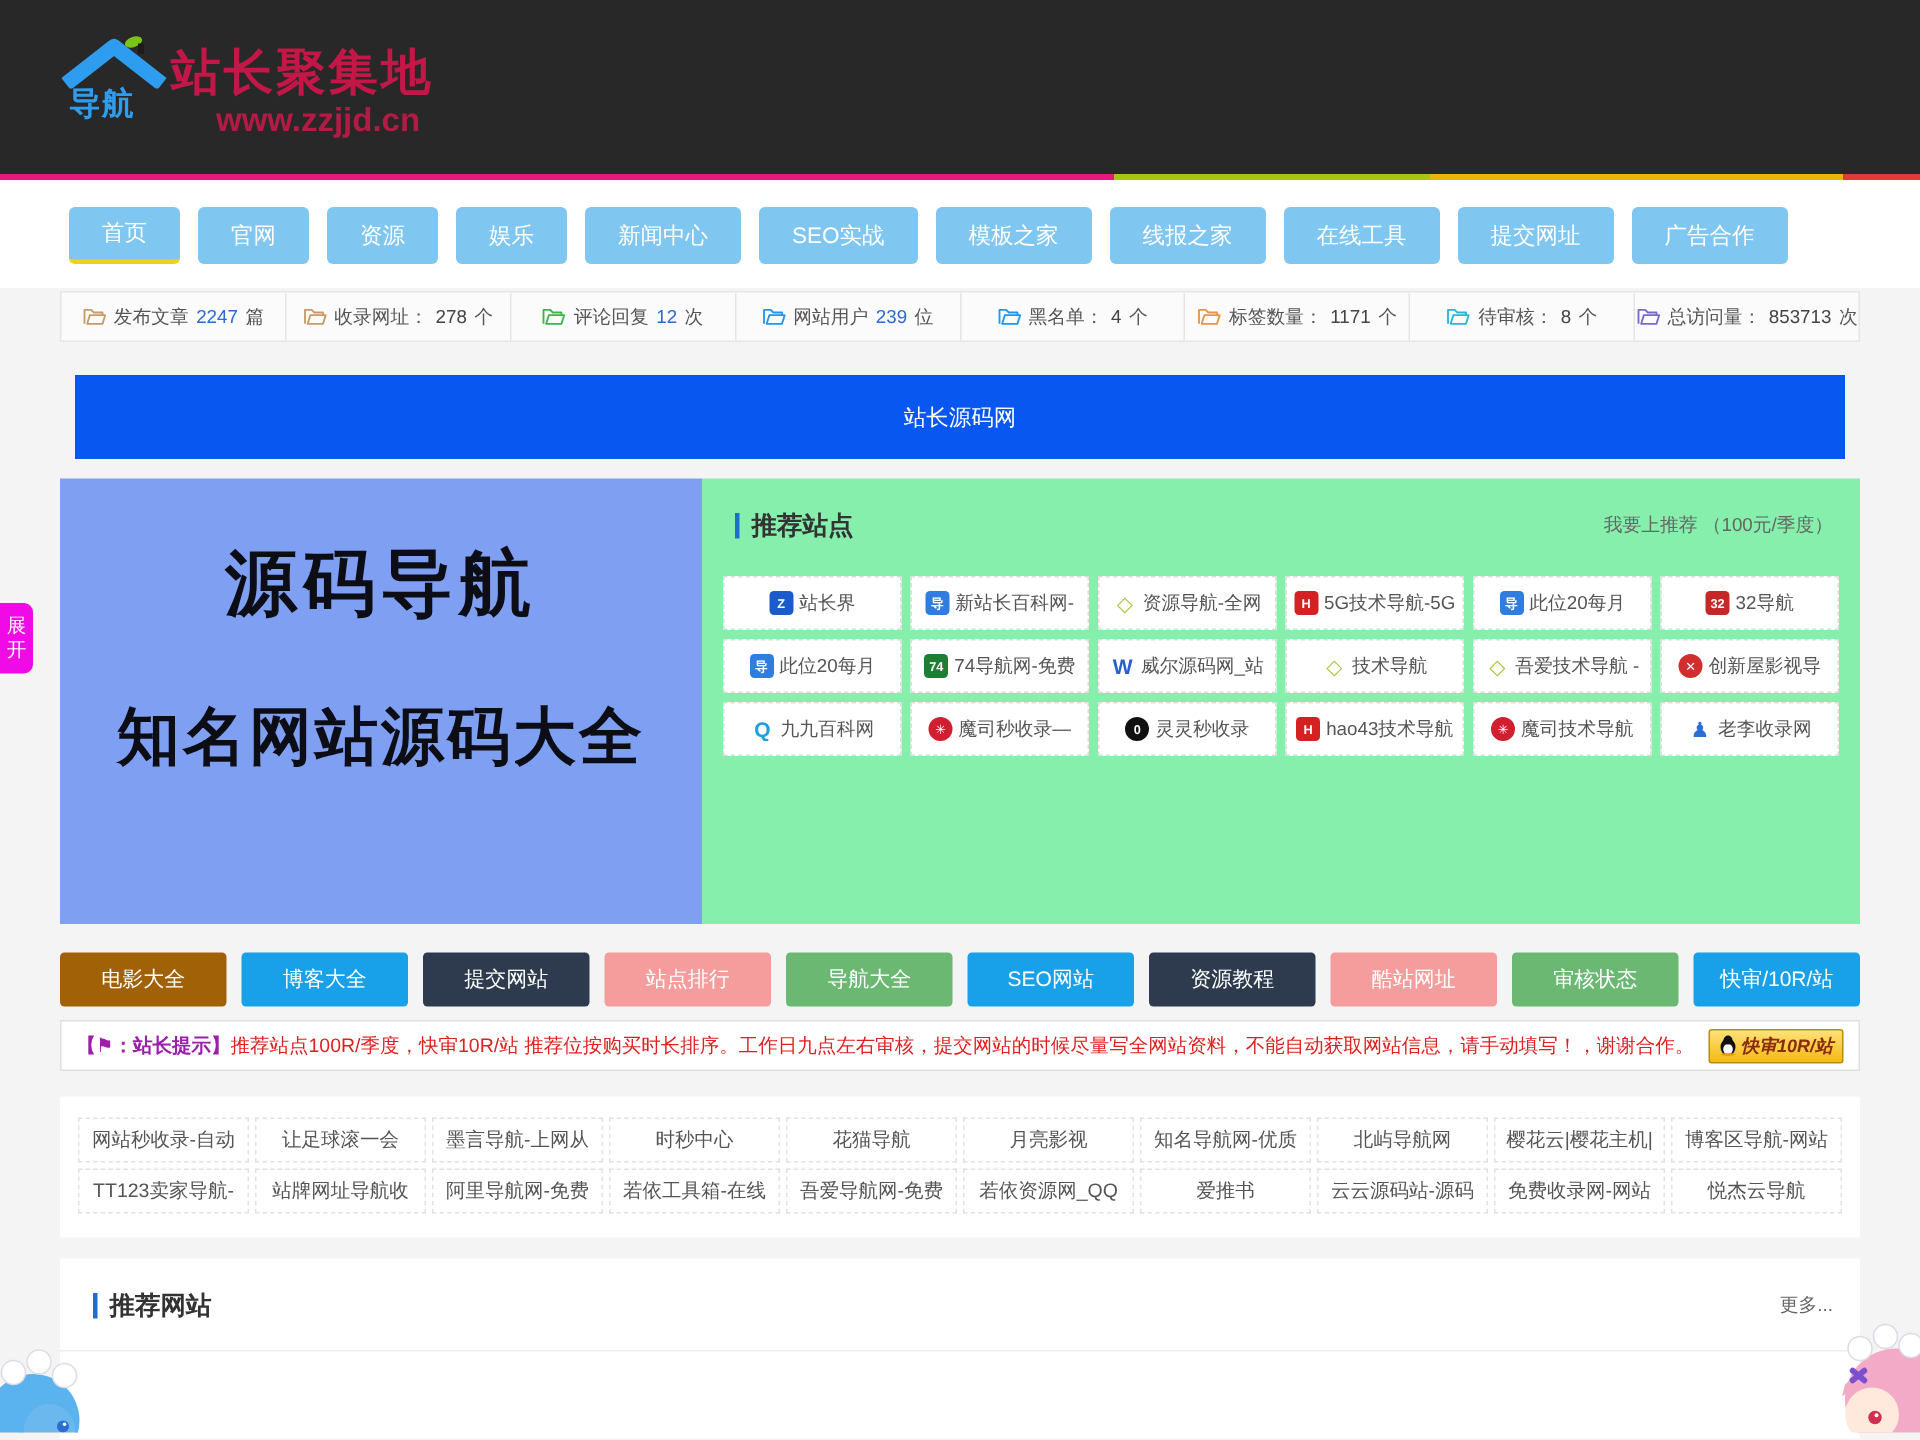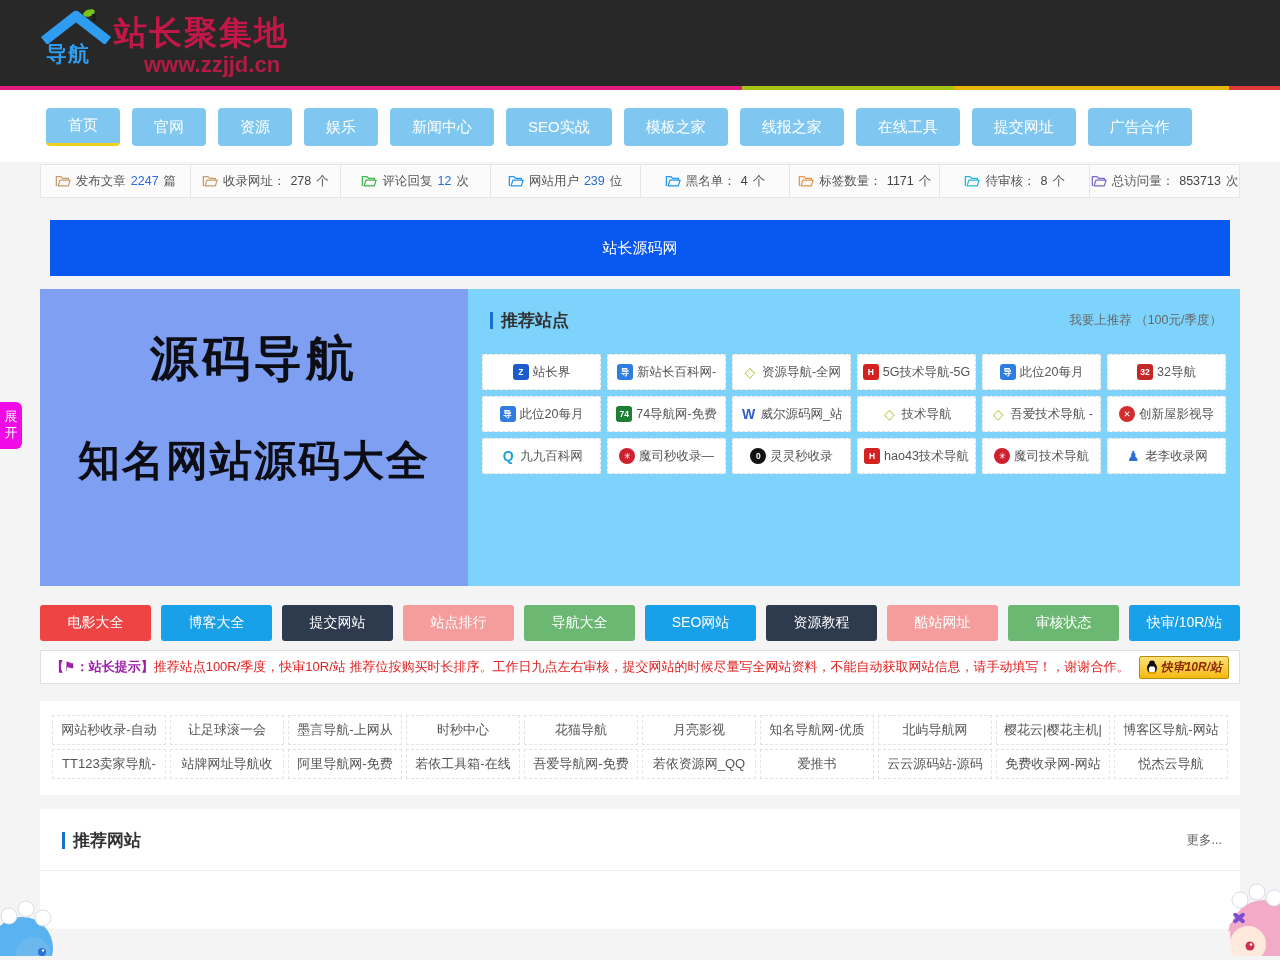--- a/index.html
+++ b/index.html
@@ -1,20 +1,20 @@
 <!DOCTYPE html>
 <html><head>
 <meta charset="utf-8">
 <style>
   * { margin:0; padding:0; box-sizing:border-box; }
   body { font-family:"Liberation Sans","DejaVu Sans",sans-serif; background:#e9e9e9; }
   .page { position:relative; width:1280px; height:960px; background:#f4f4f4; overflow:hidden; margin:0 auto; }
 
   
-  .hdr { height:86px; background:#282828; display:flex; align-items:center; justify-content:space-between; padding:0 40px; }
+  .hdr { height:116px; background:#282828; display:flex; align-items:center; justify-content:space-between; padding:0 40px; }
   .logo { display:flex; align-items:flex-start; cursor:pointer; }
   .logo-ic { position:relative; width:72px; height:64px; flex:0 0 auto; }
   .logo-ic .navtxt { position:absolute; left:6px; top:32px; color:#2e9df0; font-size:21px; font-weight:bold; letter-spacing:1px; }
   .logo-txt { margin-left:2px; margin-top:8px; }
   .logo-title { color:#c21747; font-size:33px; font-weight:bold; letter-spacing:2px; line-height:1.05; }
   .logo-domain { color:#b31b45; font-size:22px; font-weight:bold; margin-left:30px; margin-top:2px; }
   .search { position:relative; width:222px; height:44px; background:#fff; border-radius:22px; display:flex; align-items:center; }
   .search input { border:none; outline:none; background:transparent; flex:1; margin-left:20px; font-size:14px; color:#333; }
   .search input::placeholder { color:#9a9a9a; }
   .search .mag { margin-right:16px; cursor:pointer; display:flex; }
@@ -34,21 +34,21 @@
   .stat b { font-weight:normal; }
 
   
   .adbar { margin:22px 50px 0 50px; height:56px; background:#0857f0; color:#fff; font-size:15px; display:flex; align-items:center; justify-content:center; cursor:pointer; }
 
   
   .mainrow { margin:13px 40px 0 40px; display:flex; height:297px; }
   .sideban { width:428px; background:#7e9ff2; color:#0d0d16; text-align:center; cursor:pointer; overflow:hidden; flex:0 0 auto; }
   .sideban .l1 { font-size:48px; font-weight:700; letter-spacing:4px; margin-top:38px; }
   .sideban .l2 { font-size:42px; font-weight:900; letter-spacing:2px; margin-top:42px; }
-  .recopanel { flex:1; background:#7dd3fc; }
+  .recopanel { flex:1; background:#86efac; }
   .sechead { display:flex; align-items:center; justify-content:space-between; padding:20px 18px 14px 22px; }
   .sechead .t { display:flex; align-items:center; gap:8px; font-size:17px; color:#333; font-weight:600; }
   .sechead .bar { width:3px; height:17px; background:#1a6fd0; }
   .sechead .act { font-size:12.5px; color:#666; cursor:pointer; }
   .sitegrid { display:grid; grid-template-columns:repeat(6,1fr); gap:6px; padding:8px 14px 0 14px; }
   .sitecell { height:36px; border:1px dashed #ddd; display:flex; align-items:center; justify-content:center; gap:4px; cursor:pointer; overflow:hidden; white-space:nowrap; font-size:12.5px; color:#555; background:#fff; }
   .favicon { width:16px; height:16px; flex:0 0 auto; display:flex; align-items:center; justify-content:center; font-size:8.5px; font-weight:bold; line-height:1; }
   .favicon.sq { border-radius:3px; }
   .favicon.rd { border-radius:50%; }
   .favicon.plain { font-size:14px; }
@@ -335,21 +335,21 @@
             <span>老李收录网</span>
           </div>
         </div>
     </section>
   </div>
 
   <div class="expand">展开</div>
 
   <div class="cats">
 
-      <button class="cat-btn" style="background: #ef4444; text-align: center;">电影大全</button>
+      <button class="cat-btn" style="background: #a16207; text-align: center;">电影大全</button>
 
       <button class="cat-btn" style="background: rgb(24, 160, 232);">博客大全</button>
 
       <button class="cat-btn" style="background: rgb(46, 59, 78);">提交网站</button>
 
       <button class="cat-btn" style="background: rgb(245, 157, 157);">站点排行</button>
 
       <button class="cat-btn" style="background: rgb(106, 184, 113);">导航大全</button>
 
       <button class="cat-btn" style="background: rgb(24, 160, 232);">SEO网站</button>

